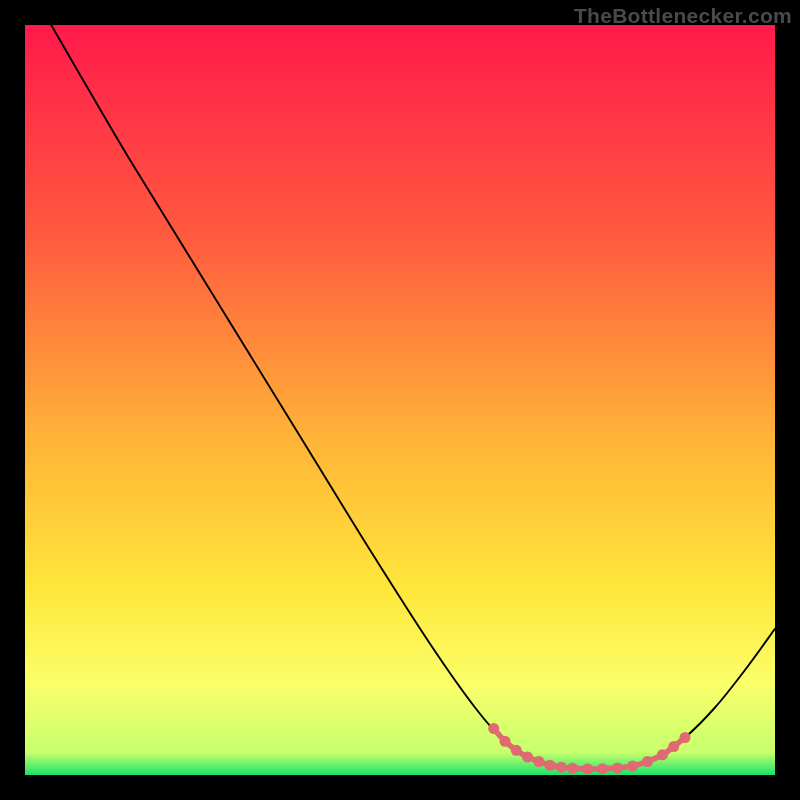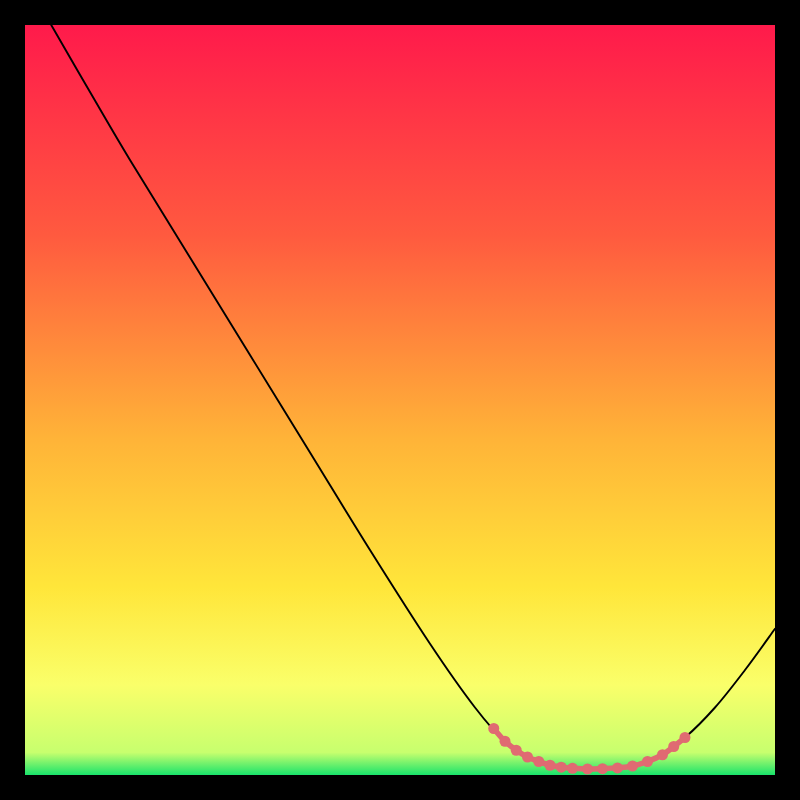--- a/index.html
+++ b/index.html
@@ -37,20 +37,21 @@
     color: #4a4a4a;
     font-size: 21px;
     font-weight: 600;
     letter-spacing: 0.3px;
   }
 </style>
 </head>
 <body>
 
 <div class="frame">
+  <div class="watermark">TheBottlenecker.com</div>
 
   <div class="plot-area">
     <svg viewBox="0 0 100 100" preserveAspectRatio="none">
       <defs>
         <linearGradient id="bg-grad" x1="0" y1="0" x2="0" y2="1">
             <stop offset="0%" stop-color="#ff1a4b"></stop>
             <stop offset="28%" stop-color="#ff5a3f"></stop>
             <stop offset="55%" stop-color="#ffb338"></stop>
             <stop offset="75%" stop-color="#ffe63a"></stop>
             <stop offset="88%" stop-color="#faff6a"></stop>

